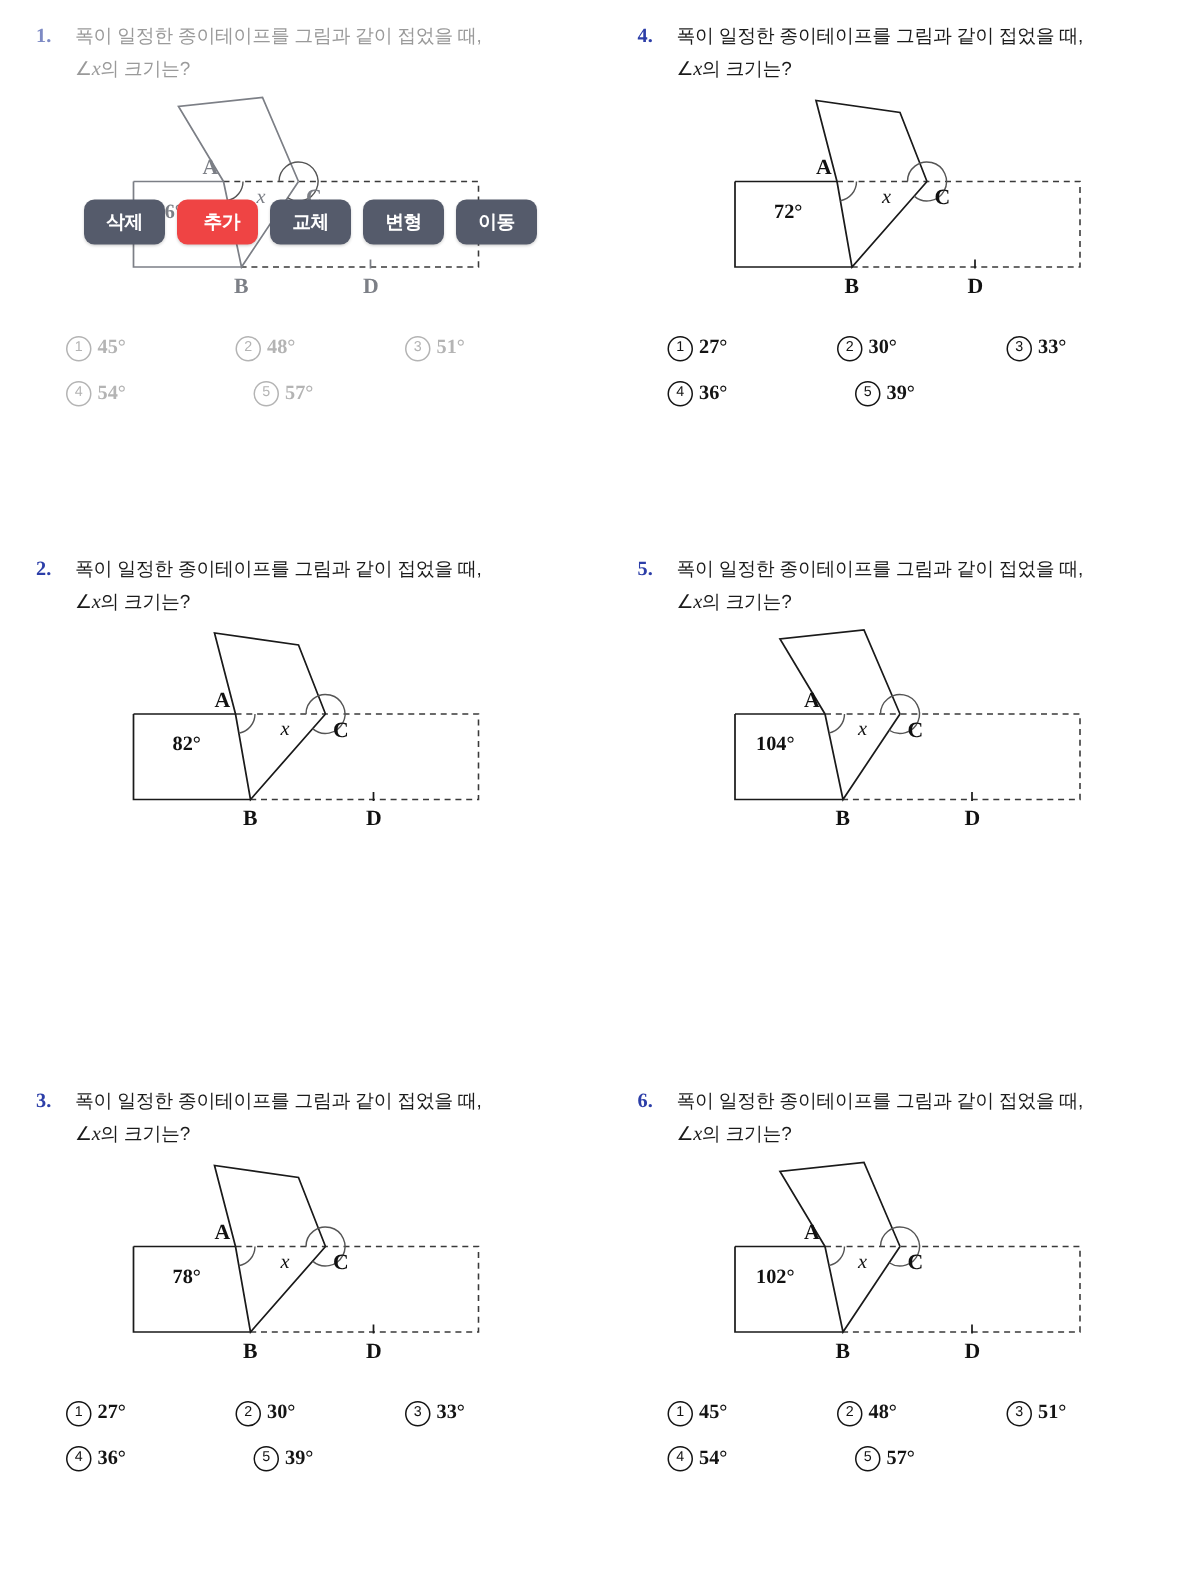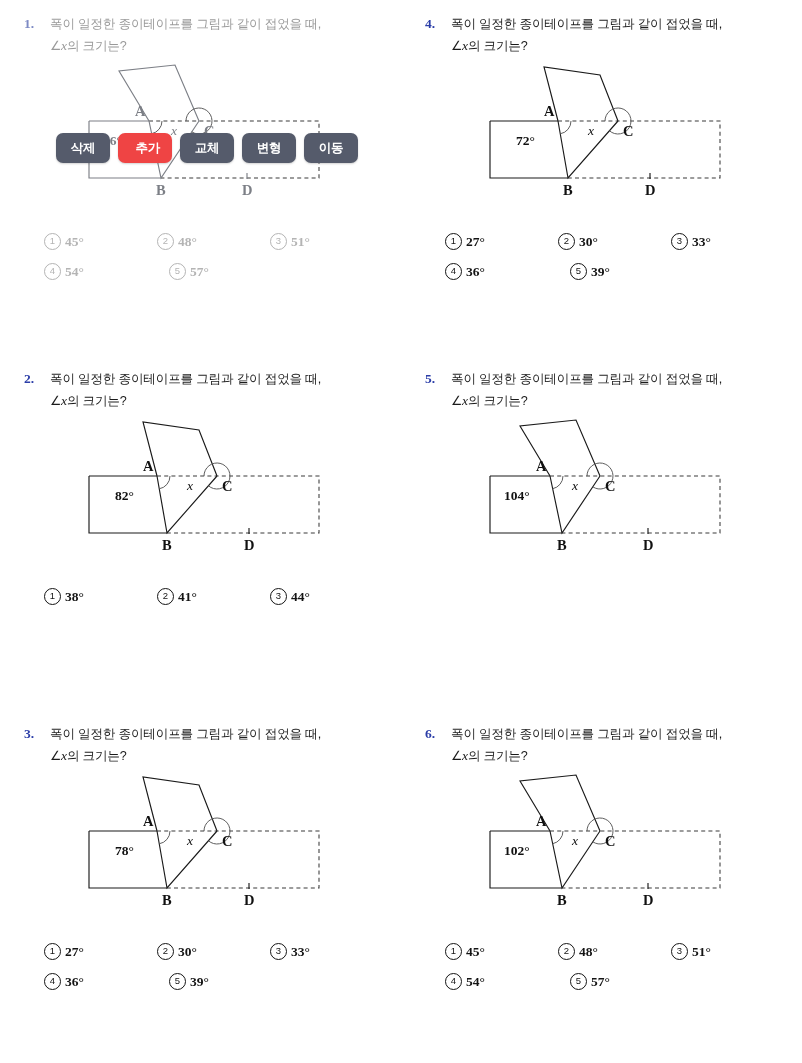--- a/index.html
+++ b/index.html
@@ -102,21 +102,20 @@
   svg text.ang {
     font-size: 13.5px;
     font-weight: bold;
   }
   svg text.xlab {
     font-size: 13.5px;
     font-style: italic;
   }
 
   .choices {
-    margin-top: 10px;
     padding-left: 26px;
     color: #141414;
   }
   .choice-row {
     display: flex;
     margin-bottom: 13px;
   }
   .choice {
     width: 125px;
     font-family: "Liberation Serif", serif;
@@ -278,25 +277,20 @@
 
     <text class="pt" x="72" y="53">A</text>
     <text class="pt" x="91" y="132">B</text>
     <text class="pt" x="151" y="73">C</text>
     <text class="pt" x="173" y="132">D</text>
     <text class="ang" x="44" y="82">82<tspan class="deg">°</tspan></text>
     <text class="xlab" x="116" y="72">x</text>
   </svg>
       </div>
       <div class="choices">
-        <div class="choice-row">
-          <div class="choice"><span class="cnum">1</span><span>38<span class="deg">°</span></span></div>
-          <div class="choice"><span class="cnum">2</span><span>41<span class="deg">°</span></span></div>
-          <div class="choice"><span class="cnum">3</span><span>44<span class="deg">°</span></span></div>
-        </div>
       </div>
     </div>
     <div class="problem">
       <div class="prob-head">
         <div class="prob-num">5.</div>
         <div class="prob-text"><span>폭이 일정한 종이테이프를 그림과 같이 접었을 때,</span><span class="l2">∠<span class="mathx">x</span>의 크기는?</span></div>
       </div>
       <div class="figure-wrap">
   <svg width="260" height="160" viewBox="0 0 260 160">
 

